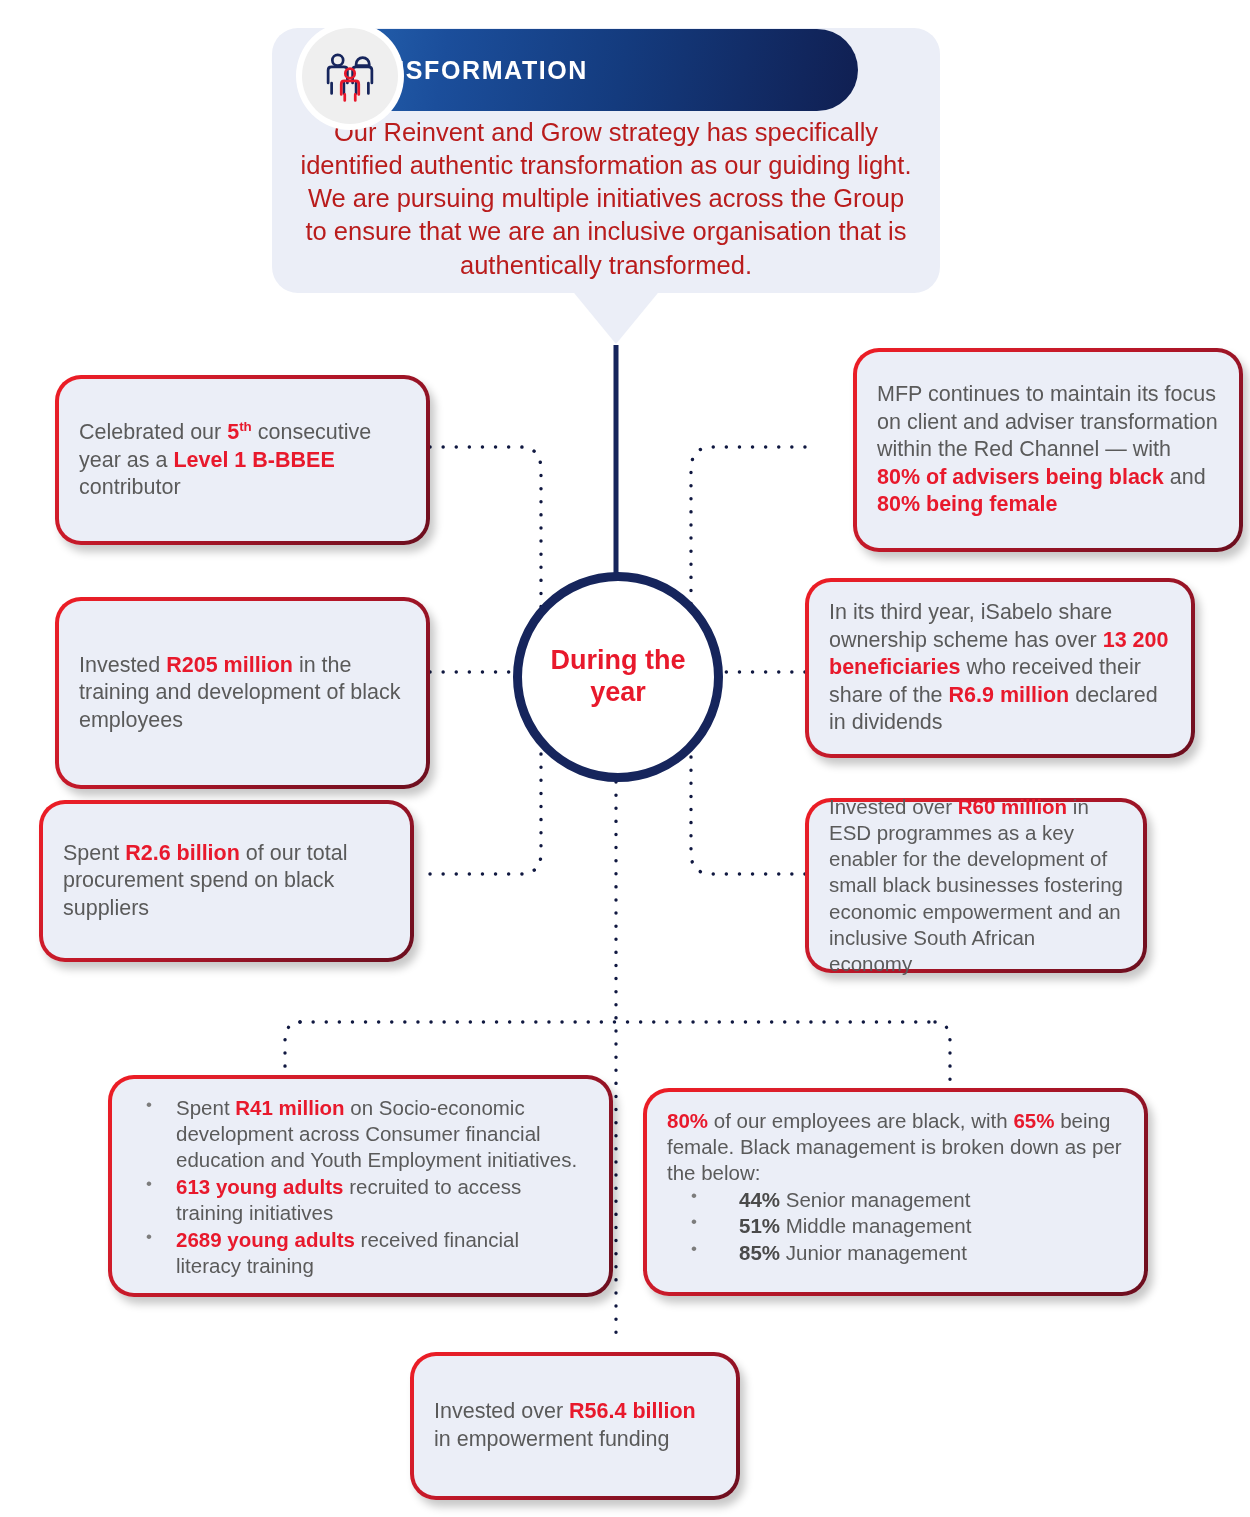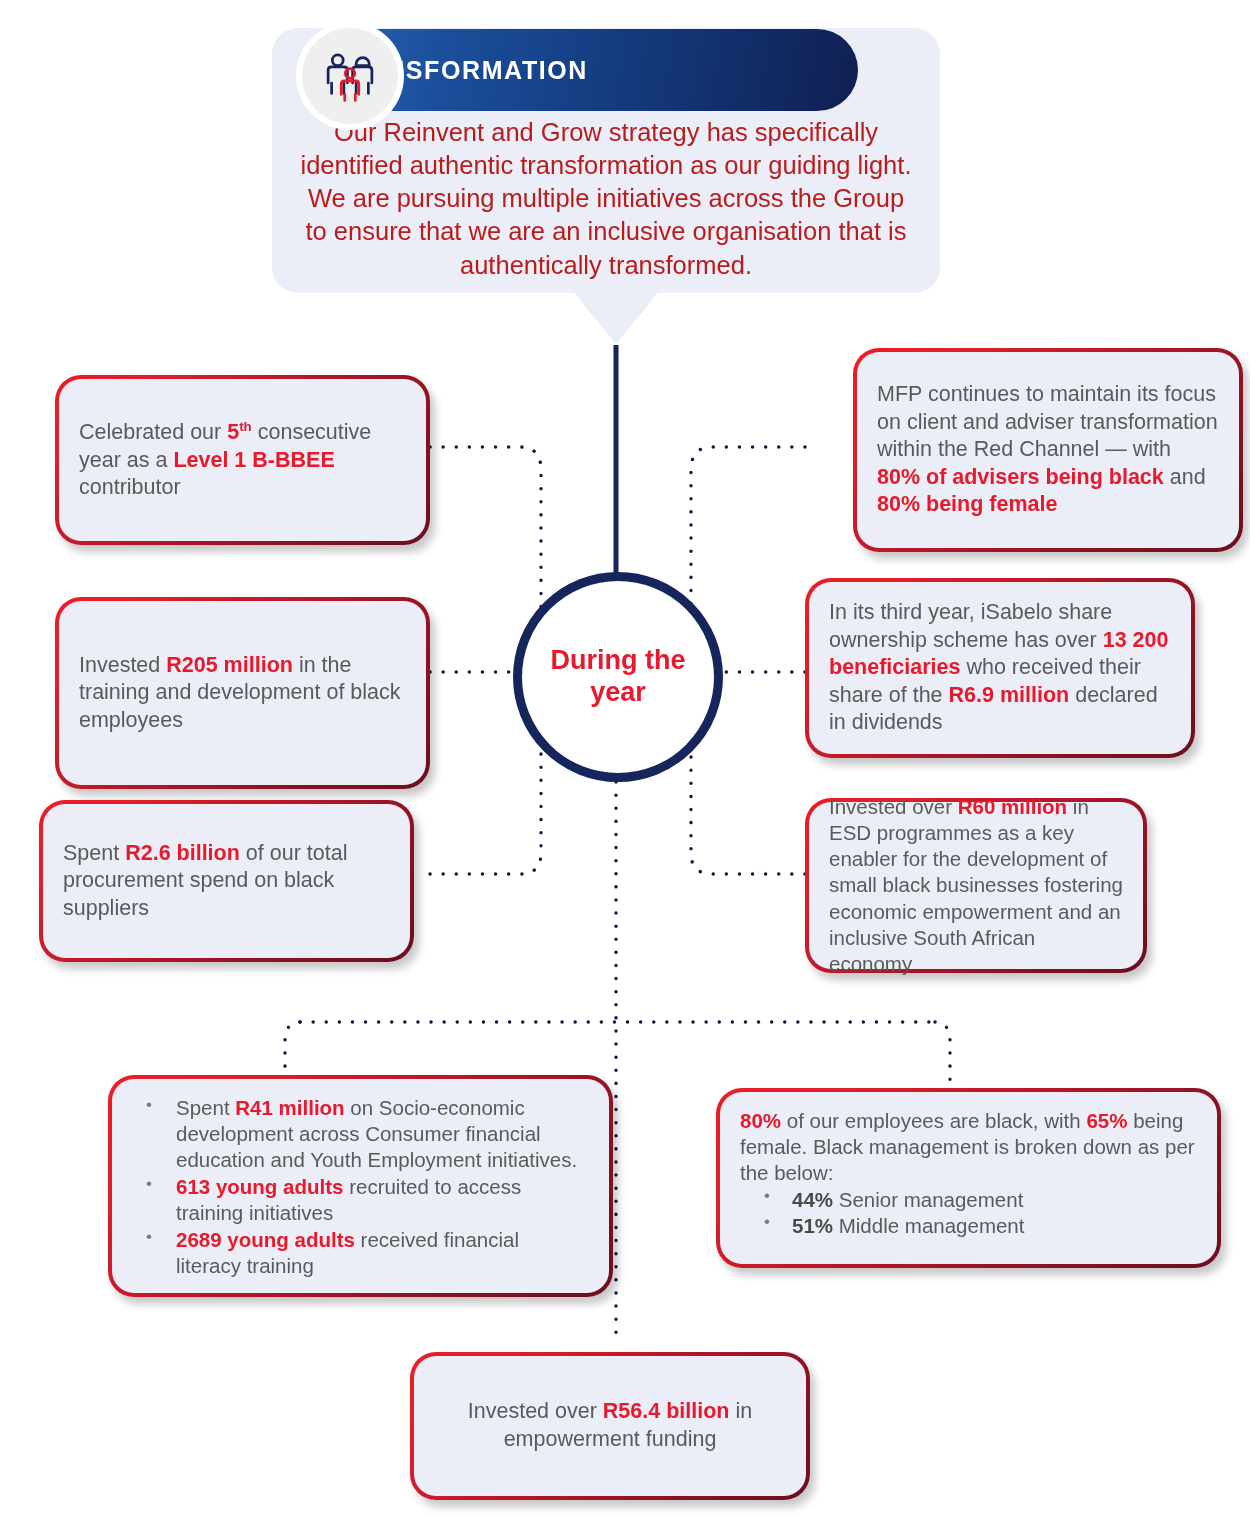--- a/index.html
+++ b/index.html
@@ -84,21 +84,21 @@
   }
   .card-inner.top-align{align-items:flex-start;padding-top:16px;}
   .ctext{
     color:#5A5A5A;
     font-size:21.5px;
     line-height:1.28;
     width:100%;
   }
   .ctext.small{font-size:20.5px;}
   b.r{color:#E8192C;font-weight:bold;}
-  b.k{color:#4A4A4A;font-weight:bold;}
+  b.k{color:#4A4A4A;font-weight:bold;margin-left:20px;}
   sup{font-size:0.62em;vertical-align:super;}
 
   ul.blist{margin:0;padding:0;list-style:none;}
   ul.blist li{
     position:relative;
     padding-left:44px;
     margin-bottom:1px;
     line-height:1.27;
   }
   ul.blist li:before{
@@ -240,31 +240,32 @@
       <div class="ctext small">
         <ul class="blist">
             <li>Spent <b class="r">R41 million</b> on Socio-economic development across Consumer financial education and Youth Employment initiatives.</li>
             <li><b class="r"> 613 young adults</b> recruited to access training initiatives</li>
             <li><b class="r"> 2689 young adults</b> received financial literacy training</li>
           </ul>
       </div>
     </div>
   </div>
 
-  <div class="card" style="left:716px;top:1088px;width:505px;height:180px;">
+  <div class="card" style="left:643px;top:1088px;width:505px;height:208px;">
     <div class="card-inner top-align">
       <div class="ctext small">
         <div><b class="r">80%</b> of our employees are black, with <b class="r">65%</b> being female. Black management is broken down as per the below:</div>
         <ul class="sub-list">
             <li><b class="k">44%</b> Senior management</li>
             <li><b class="k">51%</b> Middle management</li>
+            <li><b class="k">85%</b> Junior management</li>
           </ul>
       </div>
     </div>
   </div>
 
-  <div class="card" style="left:410px;top:1352px;width:400px;height:148px;text-align:center;">
+  <div class="card" style="left:410px;top:1352px;width:330px;height:148px;">
     <div class="card-inner">
       <div class="ctext">Invested over <b class="r">R56.4 billion</b> in empowerment funding</div>
     </div>
   </div>
 
 </div>
 
 </body></html>

